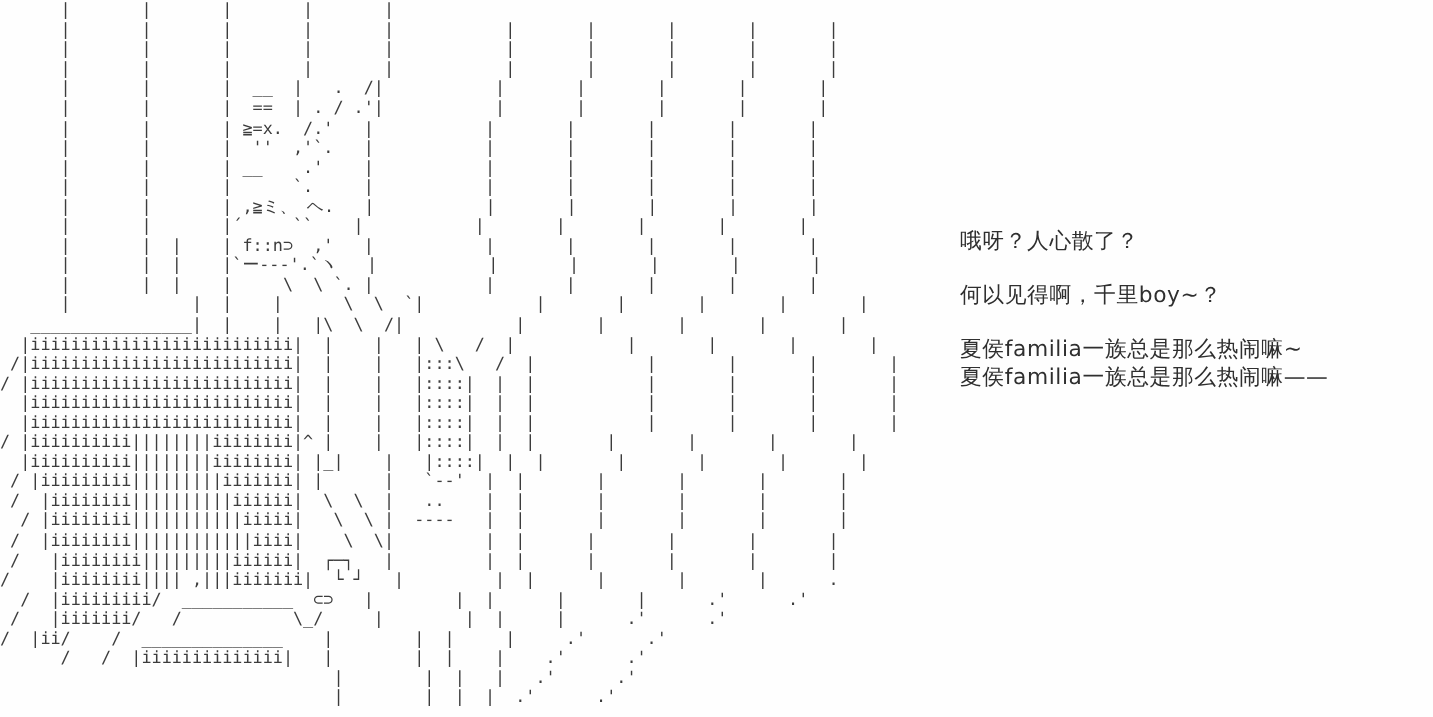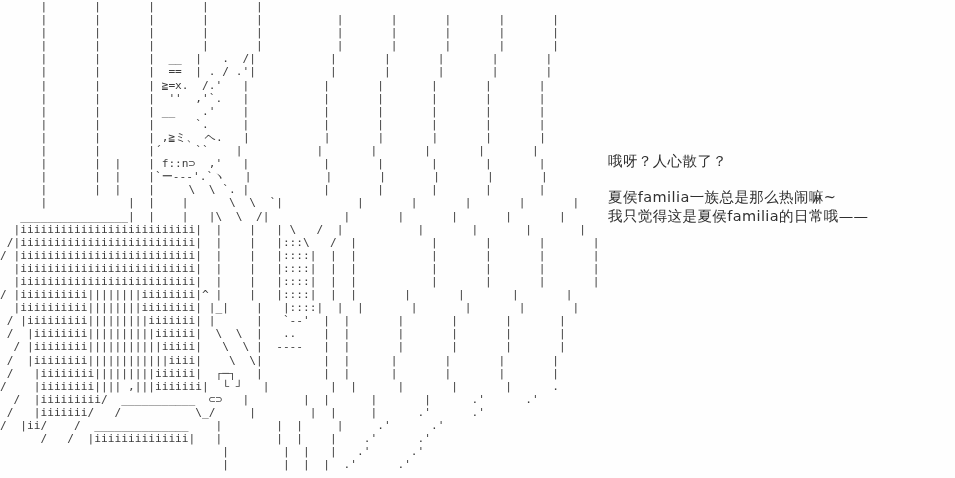--- a/index.html
+++ b/index.html
@@ -52,20 +52,21 @@
   }
   .line {
     font-size: 14.5px;
     line-height: 18px;
     letter-spacing: 0.4px;
     white-space: pre;
     color: #2f2f2f;
   }
   .para {
     margin-bottom: 18px;
+    margin-left: 32px;
   }
   .para:last-child {
     margin-bottom: 0;
   }
   .tight .line + .line {
     margin-top: 1px;
   }
 </style>
 </head>
 <body>
@@ -109,21 +110,24 @@
                                  |        |  |   |   .'      .'
                                  |        |  |  |  .'      .'
 </pre>
 
   <div id="dialogue">
 
     <div class="para">
       <div class="line">哦呀？人心散了？</div>
     </div>
 
+    <div class="para">
+      <div class="line">何以见得啊，千里boy~？</div>
+    </div>
 
     <div class="para tight">
       <div class="line">夏侯familia一族总是那么热闹嘛~</div>
-      <div class="line">我只觉得这是夏侯familia的日常哦——</div>
+      <div class="line">夏侯familia一族总是那么热闹嘛——</div>
     </div>
 
   </div>
 
 </div>
 
 </body></html>

